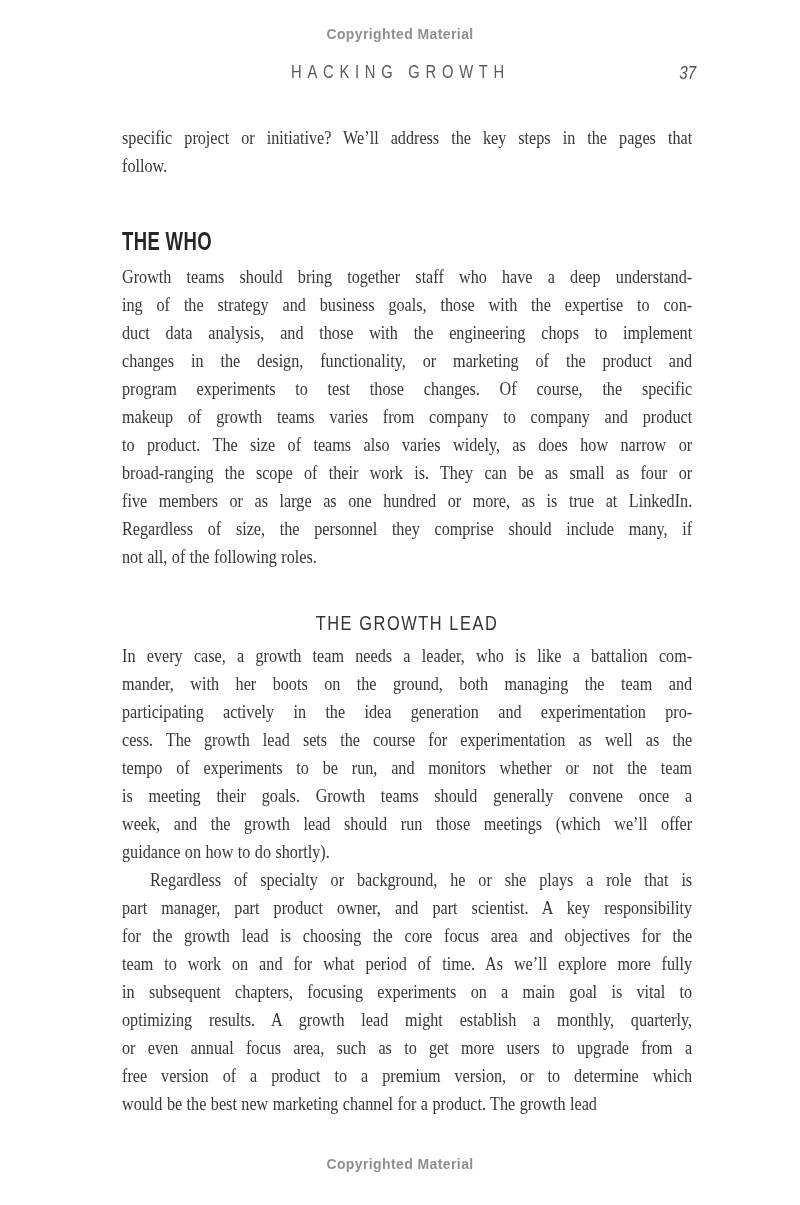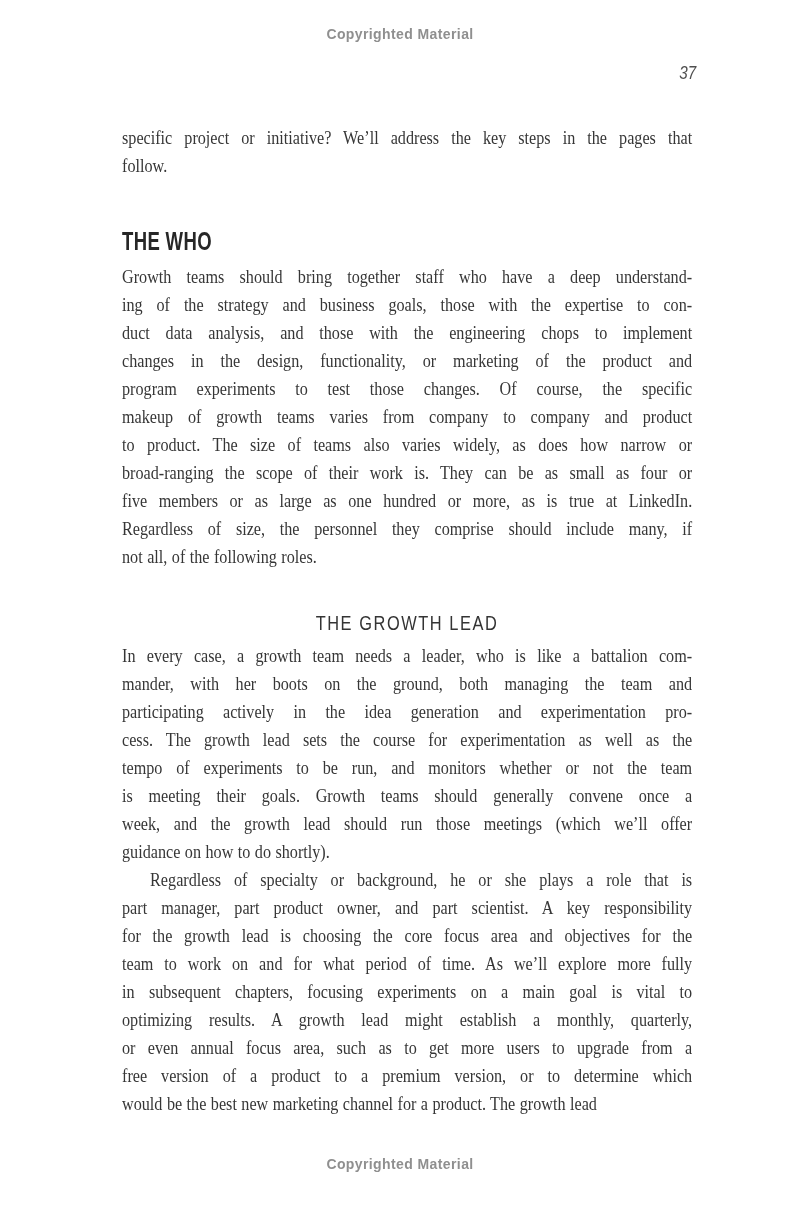--- a/index.html
+++ b/index.html
@@ -97,20 +97,23 @@
   }
   .lead-para1 { margin-top: 7px; }
 </style>
 </head>
 <body>
 
 <div class="page">
 
   <div class="copyright top">Copyrighted Material</div>
 
+  <div class="running-header">
+    <span class="rh-text">HACKING GROWTH</span>
+  </div>
 
   <div class="page-number">37</div>
 
   <div class="text-col">
 
     <div class="para">
         <div class="line">specific project or initiative? We’ll address the key steps in the pages that</div>
         <div class="line last">follow.</div>
       </div>
 

